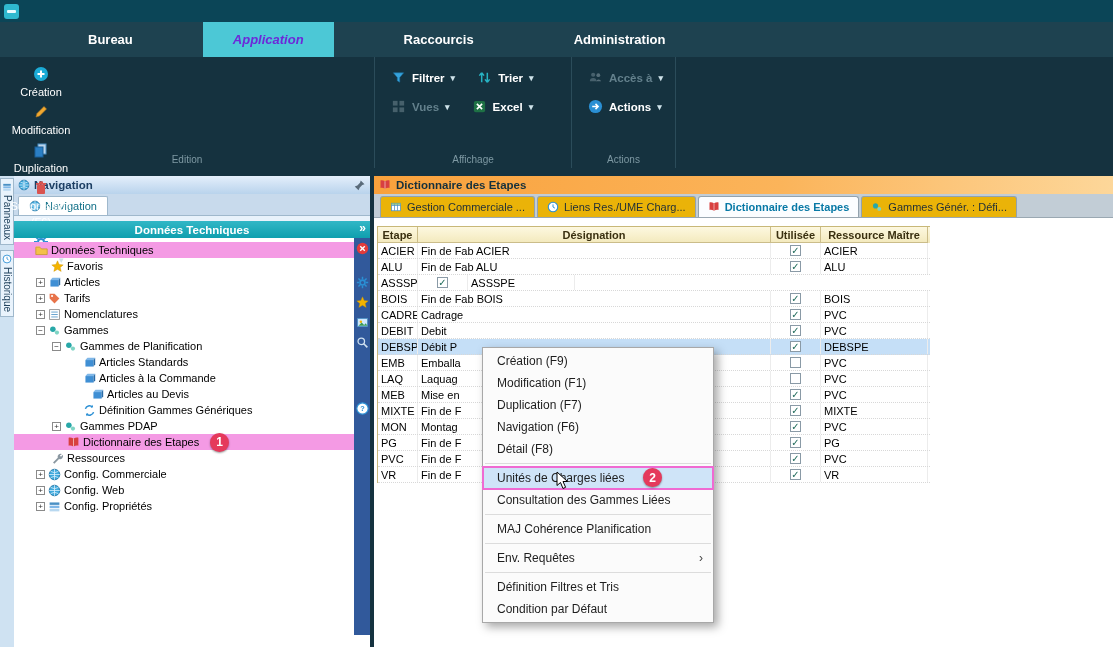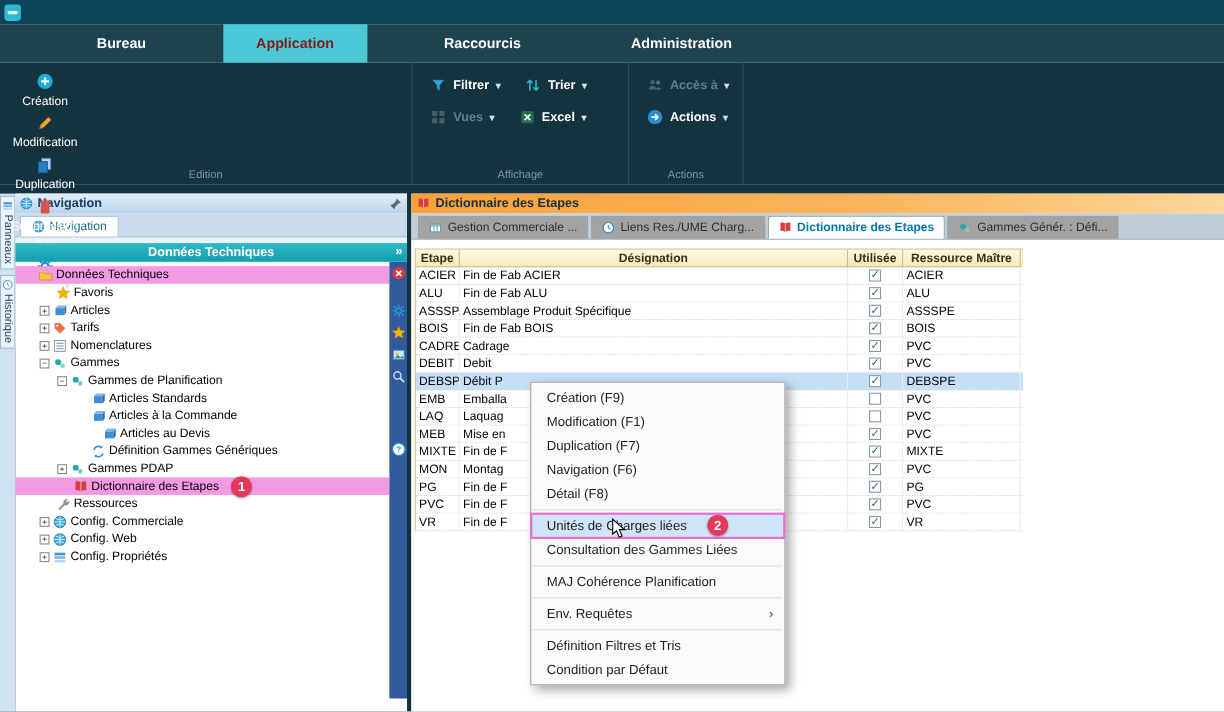--- a/index.html
+++ b/index.html
@@ -7,21 +7,21 @@
   body { font-family:"Liberation Sans", sans-serif; }
   .screen { position:relative; width:1113px; height:647px; background:#fff; overflow:hidden; }
 
   
   .titlebar { height:22px; background:#0b4557; display:flex; align-items:center; padding-left:4px; }
   .app-icon { width:15px; height:15px; border-radius:3px; background:#2fb9cf; position:relative; }
   .app-icon::after { content:""; position:absolute; left:3px; top:6px; width:9px; height:3px; background:#e8fbff; border-radius:1px; }
 
   .menubar { height:35px; background:#1e4250; display:flex; align-items:stretch; padding-left:58px; gap:40px; }
   .menu-tab { display:flex; align-items:center; padding:0 30px; color:#fff; font-size:13px; font-weight:bold; cursor:default; }
-  .menu-tab.active { background:#4cc8d6; color:#7f1d1d; }
+  .menu-tab.active { background:#4cc8d6; color:#6d28d9;font-style:italic; }
 
   .ribbon { height:111px; background:#15323f; display:flex; color:#fff; }
   .rgroup { position:relative; border-right:1px solid #2b4c5a; flex:none; }
   .rgroup-label { position:absolute; bottom:3px; left:0; right:0; text-align:center; font-size:10px; color:#7e99a3; }
   .big-btns { display:flex; padding:9px 4px 0 6px; gap:6px;flex-direction:column; }
   .big-btn { width:70px; display:flex; flex-direction:column; align-items:center; gap:4px; font-size:11px; text-align:center; cursor:default; }
   .lblrow { display:flex; align-items:center; gap:4px; }
   .caret { font-size:9px; color:#cfe3ea; }
   .small-rows { display:flex; flex-direction:column; gap:14px; padding:13px 8px 0 16px; }
   .small-row { display:flex; gap:22px; }
@@ -49,21 +49,21 @@
   .icon-strip .ic:first-child { margin-bottom:14px; }
   .icon-strip .ic:last-child { margin-top:46px; }
   .tree-item { height:16px; display:flex; align-items:center; gap:3px; font-size:11px; color:#000; white-space:nowrap; cursor:default; }
   .tree-item.selected { background:#f49ae4; }
   .expander { width:9px; height:9px; border:1px solid #8a8a8a; background:#fff; font-size:8px; line-height:7px; text-align:center; color:#333; flex:none; }
   .expander-spacer { width:12px; flex:none; }
 
   .main-panel { flex:1; background:#fff; display:flex; flex-direction:column; margin-left:4px; }
   .main-header { height:18px; background:linear-gradient(90deg,#f9a13c,#fbb45a 55%,#fdd79a); display:flex; align-items:center; gap:5px; padding:0 5px; font-size:11.5px; font-weight:bold; color:#15303c; }
   .doc-tabs { height:24px; background:#c2cdd6; display:flex; align-items:flex-end; gap:2px; padding:2px 2px 0 6px; border-bottom:1px solid #9aa8b2; }
-  .doc-tab { height:21px; display:flex; align-items:center; gap:5px; padding:0 9px; font-size:11px; background:#a3a3a3; color:#1e2e38; border:1px solid #93a2ad; border-bottom:none; border-radius:3px 3px 0 0; white-space:nowrap; cursor:default; }
+  .doc-tab { height:21px; display:flex; align-items:center; gap:5px; padding:0 9px; font-size:11px; background:#eab308; color:#1e2e38; border:1px solid #93a2ad; border-bottom:none; border-radius:3px 3px 0 0; white-space:nowrap; cursor:default; }
   .doc-tab.active { background:#fbfdff; color:#0879a6; font-weight:bold; }
 
   .table-area { flex:1; background:#fff; padding:8px 0 0 3px; position:relative; }
   .tbl { width:553px; font-size:11px; border-top:1px solid #c8b878; border-left:1px solid #c8b878; }
   .tbl-header { display:flex; background:linear-gradient(#fdf8e0,#f3e9bc); font-weight:bold; color:#3a3010; height:16px; }
   .th { border-right:1px solid #cbbd8a; border-bottom:1px solid #cbbd8a; display:flex; align-items:center; justify-content:center; overflow:hidden; }
   .tbl-row { display:flex; height:16px; border-bottom:1px dotted #d8d8d8; background:#fff; }
   .tbl-row.selected { background:#c5dff7; }
   .td { border-right:1px solid #ececec; display:flex; align-items:center; padding:0 3px; overflow:hidden; white-space:nowrap; }
   .td.center { justify-content:center; padding:0; }
@@ -390,21 +390,21 @@
               <span class="expander-spacer"></span>
               <span class="ic" style="width: 13px; height: 13px;">
                 <svg viewBox="0 0 16 16">
                   <rect x="3" y="5" width="10" height="8" fill="#3f8fd4"></rect>
                   <path d="M3 5l2.5-3H15l-2 3z" fill="#7fb7e8"></path>
                   <path d="M13 13l2-3V2l-2 3z" fill="#2a6ba6"></path>
                 </svg>
               </span>
               <span>Articles à la Commande</span>
             </div>
-            <div class="tree-item" style="padding-left: 64px;">
+            <div class="tree-item" style="padding-left: 38px; margin-left: 24px;">
               <span class="expander-spacer"></span>
               <span class="ic" style="width: 13px; height: 13px;">
                 <svg viewBox="0 0 16 16">
                   <rect x="3" y="5" width="10" height="8" fill="#3f8fd4"></rect>
                   <path d="M3 5l2.5-3H15l-2 3z" fill="#7fb7e8"></path>
                   <path d="M13 13l2-3V2l-2 3z" fill="#2a6ba6"></path>
                 </svg>
               </span>
               <span>Articles au Devis</span>
             </div>
@@ -591,21 +591,20 @@
               <div class="tbl-row">
                 <div class="td c0">ALU</div>
                 <div class="td c1">Fin de Fab ALU</div>
                 <div class="td c2 center">
                   <span class="checkbox">✓</span>
                 </div>
                 <div class="td c3">ALU</div>
               </div>
               <div class="tbl-row">
                 <div class="td c0">ASSSP</div>
-                <div class="td c1">Assemblage Produit Spécifique</div>
                 <div class="td c2 center">
                   <span class="checkbox">✓</span>
                 </div>
                 <div class="td c3">ASSSPE</div>
               </div>
               <div class="tbl-row">
                 <div class="td c0">BOIS</div>
                 <div class="td c1">Fin de Fab BOIS</div>
                 <div class="td c2 center">
                   <span class="checkbox">✓</span>

